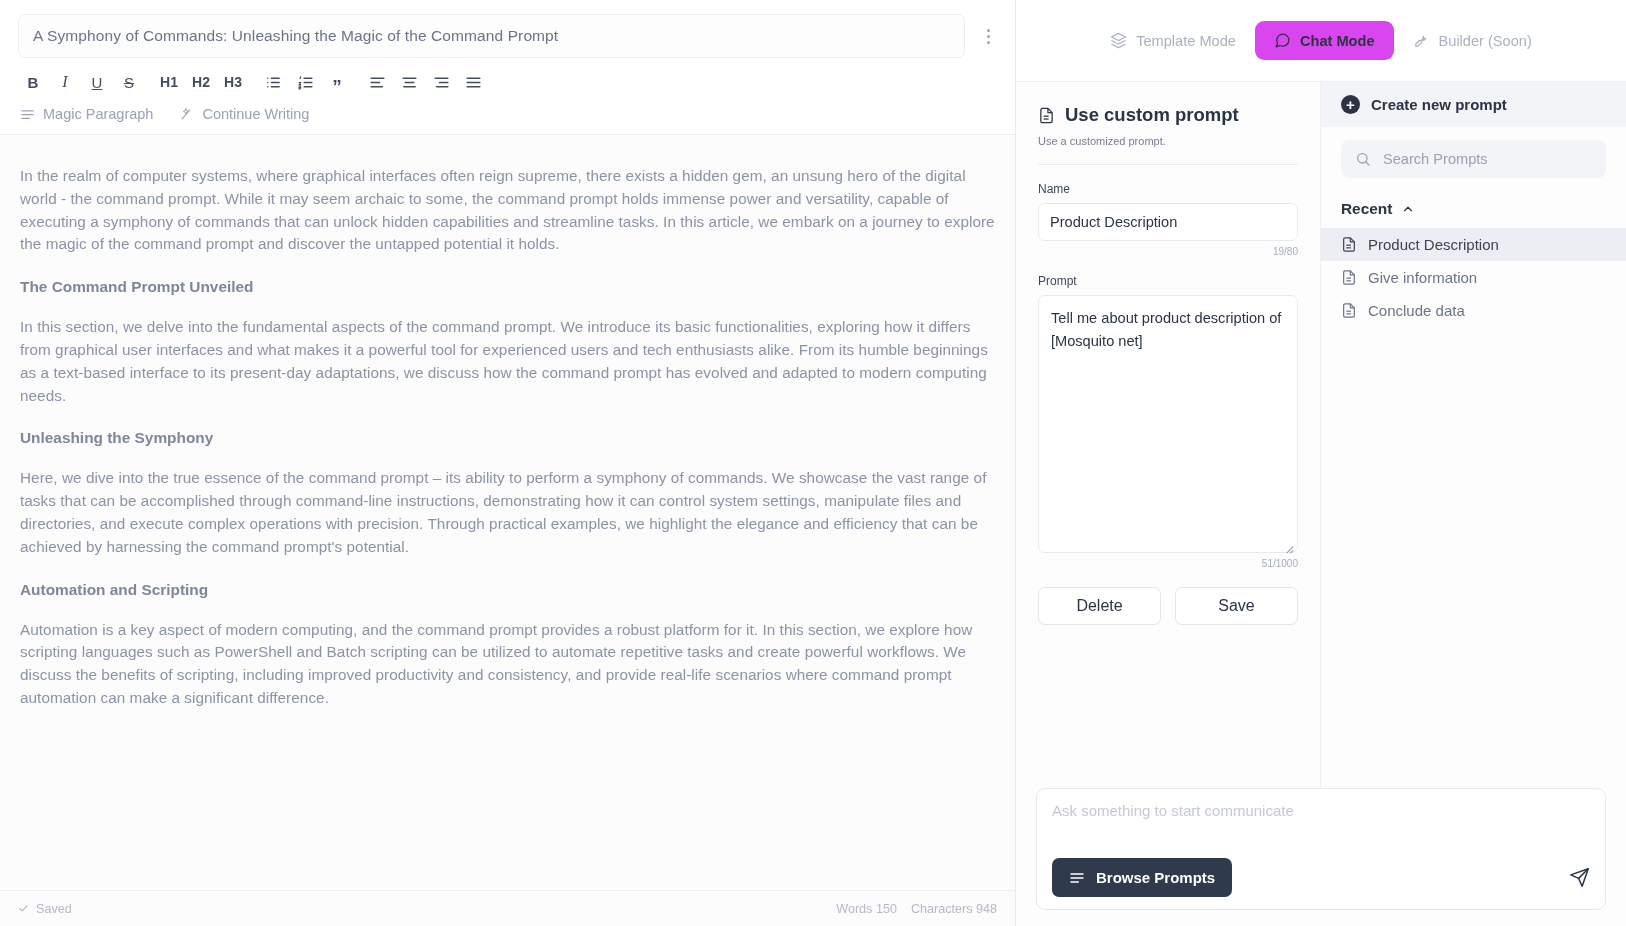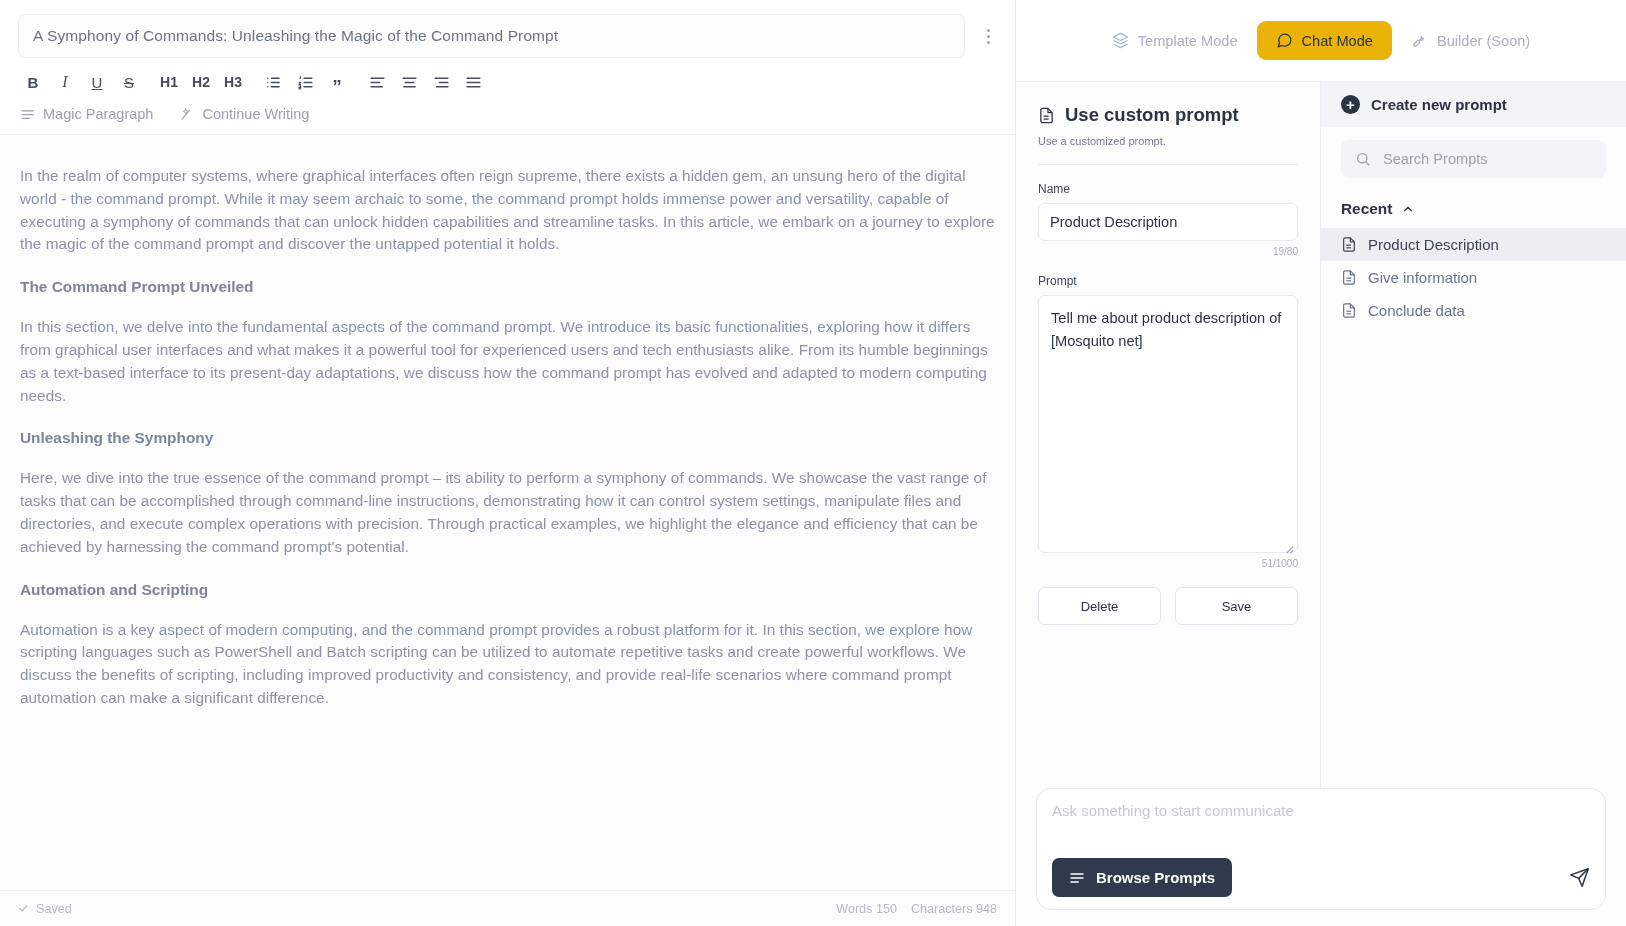--- a/index.html
+++ b/index.html
@@ -142,23 +142,23 @@
   }
   .mode-btn {
     display: flex; align-items: center; gap: 9px;
     padding: 11px 19px;
     border-radius: 9px;
     font-size: 14.6px;
     color: #aab1bf;
     cursor: pointer;
   }
   .mode-btn.active {
-    background: #eab308;
+    background: #d946ef;
     color: #2b3443;
-    font-weight: 400;
+    font-weight: 700;
   }
 
   .panel-body { flex: 1; display: flex; min-height: 0; }
 
   .prompt-form {
     width: 305px;
     padding: 22px 22px 0 22px;
     border-right: 1px solid #edeff3;
     display: flex;
     flex-direction: column;
@@ -199,21 +199,21 @@
     color: #8e96a6;
   }
   .form-actions { display: flex; gap: 14px; margin-top: 18px; }
   .form-btn {
     flex: 1;
     height: 38px;
     border: 1px solid #e2e5ec;
     border-radius: 7px;
     background: #fff;
     display: flex; align-items: center; justify-content: center;
-    font-size: 13px;
+    font-size: 16px;
     color: #2b3443;
     cursor: pointer;
   }
 
   
   .prompt-lib { flex: 1; display: flex; flex-direction: column; }
   .create-row {
     display: flex; align-items: center; gap: 11px;
     padding: 13px 20px;
     background: #f2f4f8;
@@ -255,21 +255,21 @@
     padding: 8px 20px;
     font-size: 15px; color: #6b7485;
     cursor: pointer;
   }
   .lib-item.selected { background: #eceef3; color: #3b4454; }
 
   
   .chat-dock { padding: 0 20px 16px 20px; }
   .chat-box {
     border: 1px solid #e7e9ef;
-    border-radius: 15px;
+    border-radius: 9px;
     background: #fff;
     height: 122px;
     padding: 13px 15px 12px 15px;
     position: relative;
     display: flex;
     flex-direction: column;
     justify-content: space-between;
   }
   .chat-ph { font-size: 15px; color: #c4c9d3; }
   .chat-bottom { display: flex; align-items: flex-end; justify-content: space-between; }

